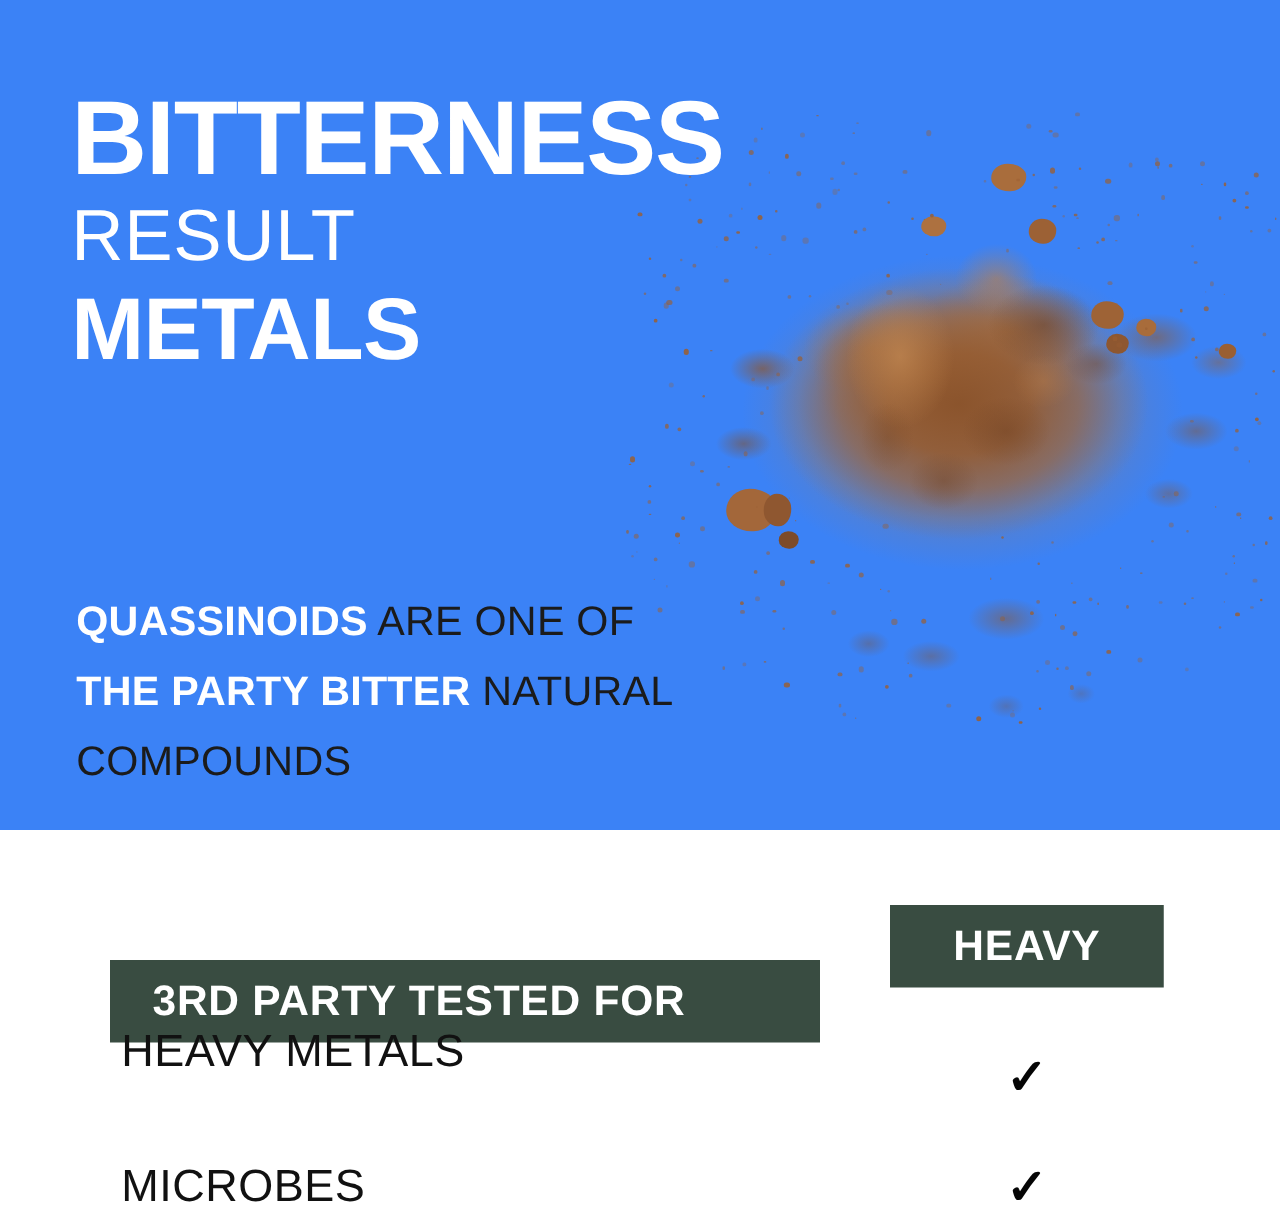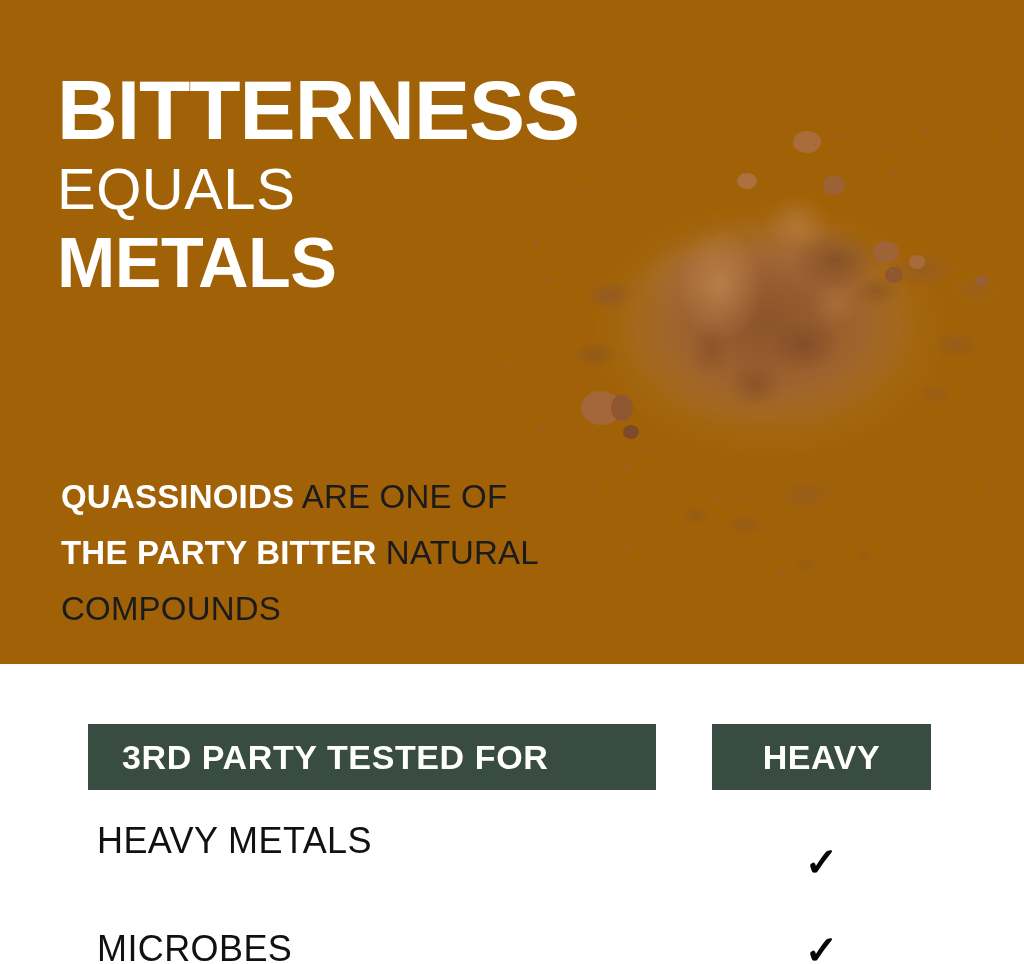--- a/index.html
+++ b/index.html
@@ -18,21 +18,21 @@
     background: #ffffff;
   }
 
   
   .hero {
     position: absolute;
     left: 0;
     top: 0;
     width: 1024px;
     height: 664px;
-    background: #a16207;
+    background: #3b82f6;
     overflow: hidden;
   }
 
   
   .powder {
     position: absolute;
     left: 505px;
     top: 95px;
     width: 519px;
     height: 530px;
@@ -162,21 +162,21 @@
     background: #ffffff;
   }
   .hdr-bar {
     position: absolute;
     background: #394c41;
     display: flex;
     align-items: center;
   }
   .hdr-tested {
     left: 88px;
-    top: 724px;
+    top: 768px;
     width: 568px;
     height: 66px;
     padding-left: 34px;
     box-sizing: border-box;
   }
   .hdr-result {
     left: 712px;
     top: 724px;
     width: 219px;
     height: 66px;
@@ -489,21 +489,21 @@
           <div class="speck" style="left: 299.7px; top: 104px; width: 2.8px; height: 2.8px; background: rgb(154, 95, 51); opacity: 0.44;"></div>
           <div class="speck" style="left: 125.1px; top: 141.3px; width: 3.1px; height: 3.1px; background: rgb(154, 95, 51); opacity: 0.45;"></div>
           <div class="speck" style="left: 448px; top: 175px; width: 3px; height: 3px; background: rgb(154, 95, 51); opacity: 0.65;"></div>
           <div class="speck" style="left: 449.9px; top: 113.7px; width: 2.7px; height: 2.7px; background: rgb(154, 95, 51); opacity: 0.51;"></div>
           <div class="speck" style="left: 52.7px; top: 79.5px; width: 4.5px; height: 4.5px; background: rgb(154, 95, 51); opacity: 0.76;"></div>
         </div>
     </div>
 
     <div class="headline">
       <div class="h-line1">BITTERNESS</div>
-      <div class="h-line2">EQUALS</div>
+      <div class="h-line2">RESULT</div>
       <div class="h-line3">METALS</div>
     </div>
 
     <p class="subcopy"><span class="em">QUASSINOIDS</span><span> ARE ONE OF </span><span class="em">THE PARTY BITTER</span><span> NATURAL COMPOUNDS</span></p>
 
   </section>
 
   <section class="table"></section>
 
   <div class="hdr-bar hdr-tested">

